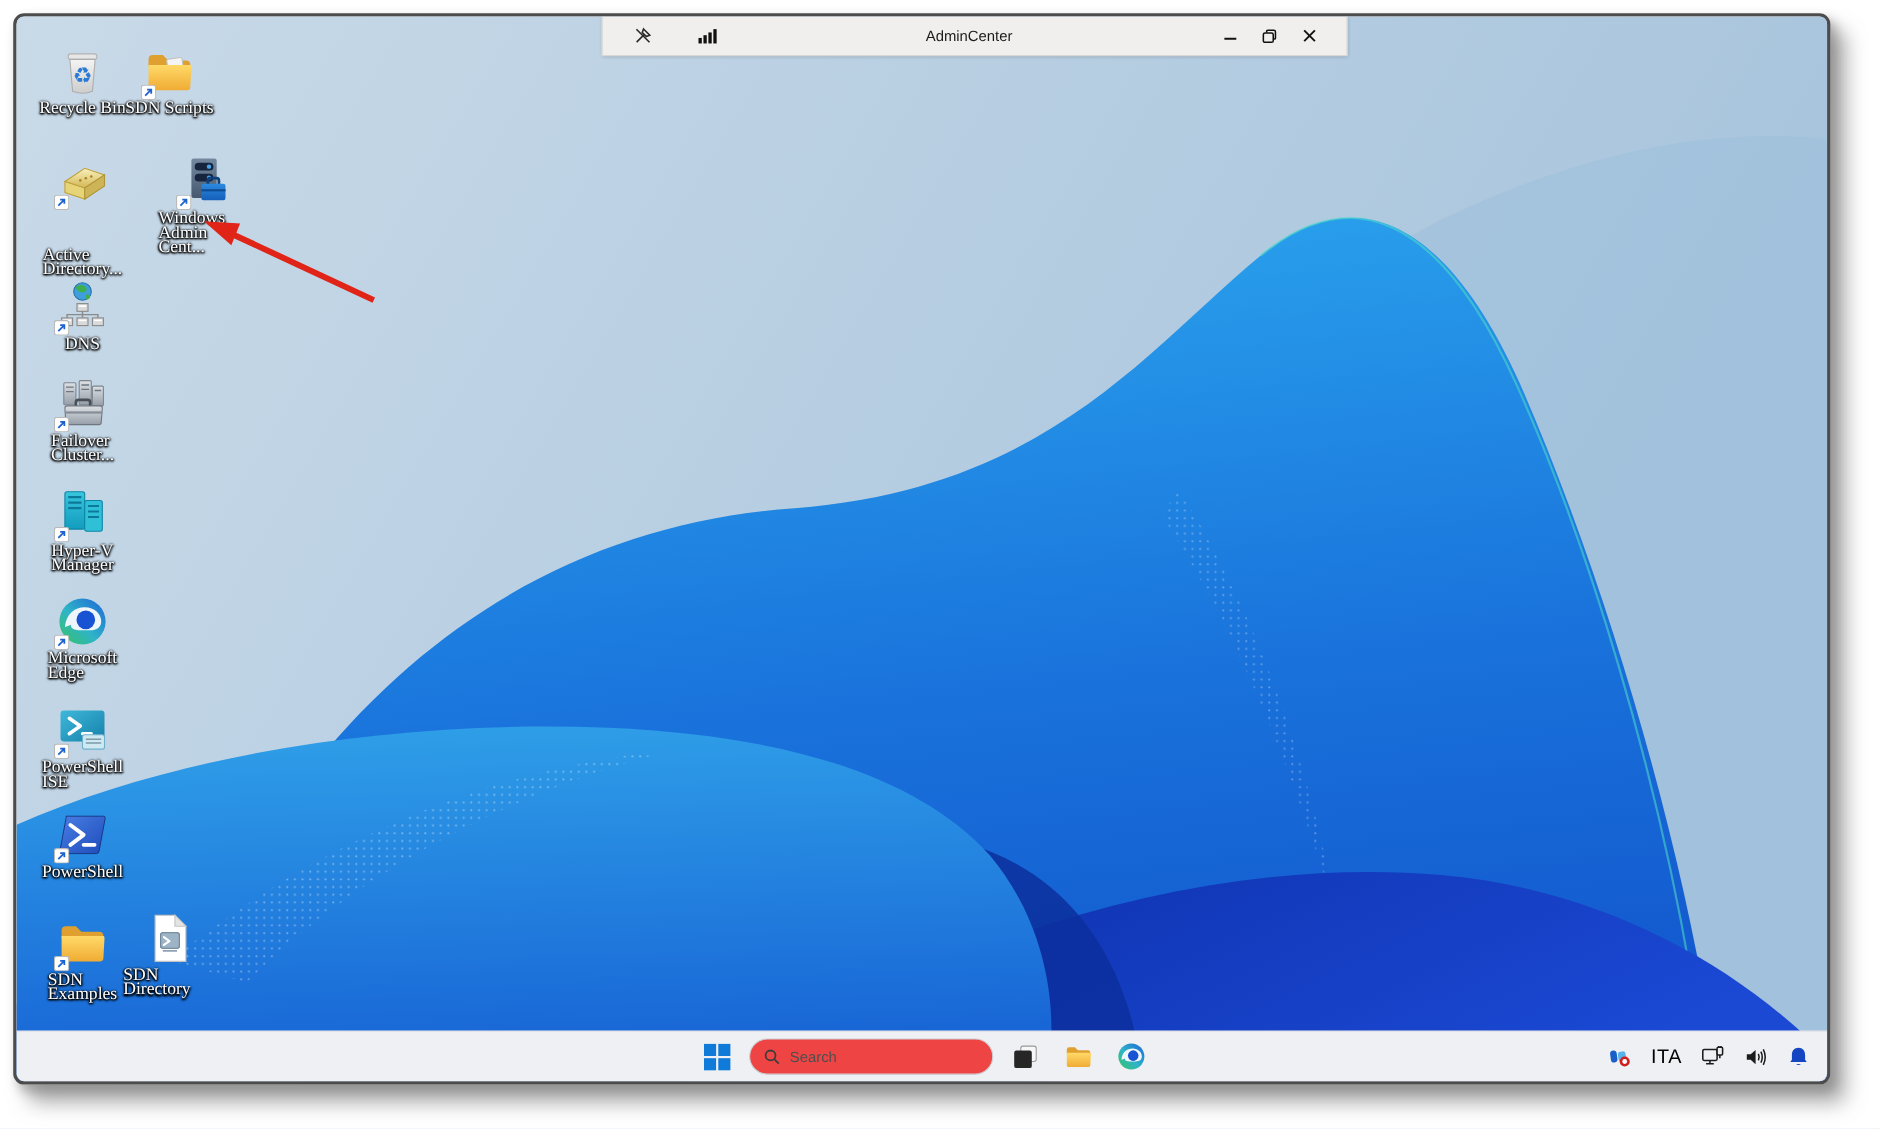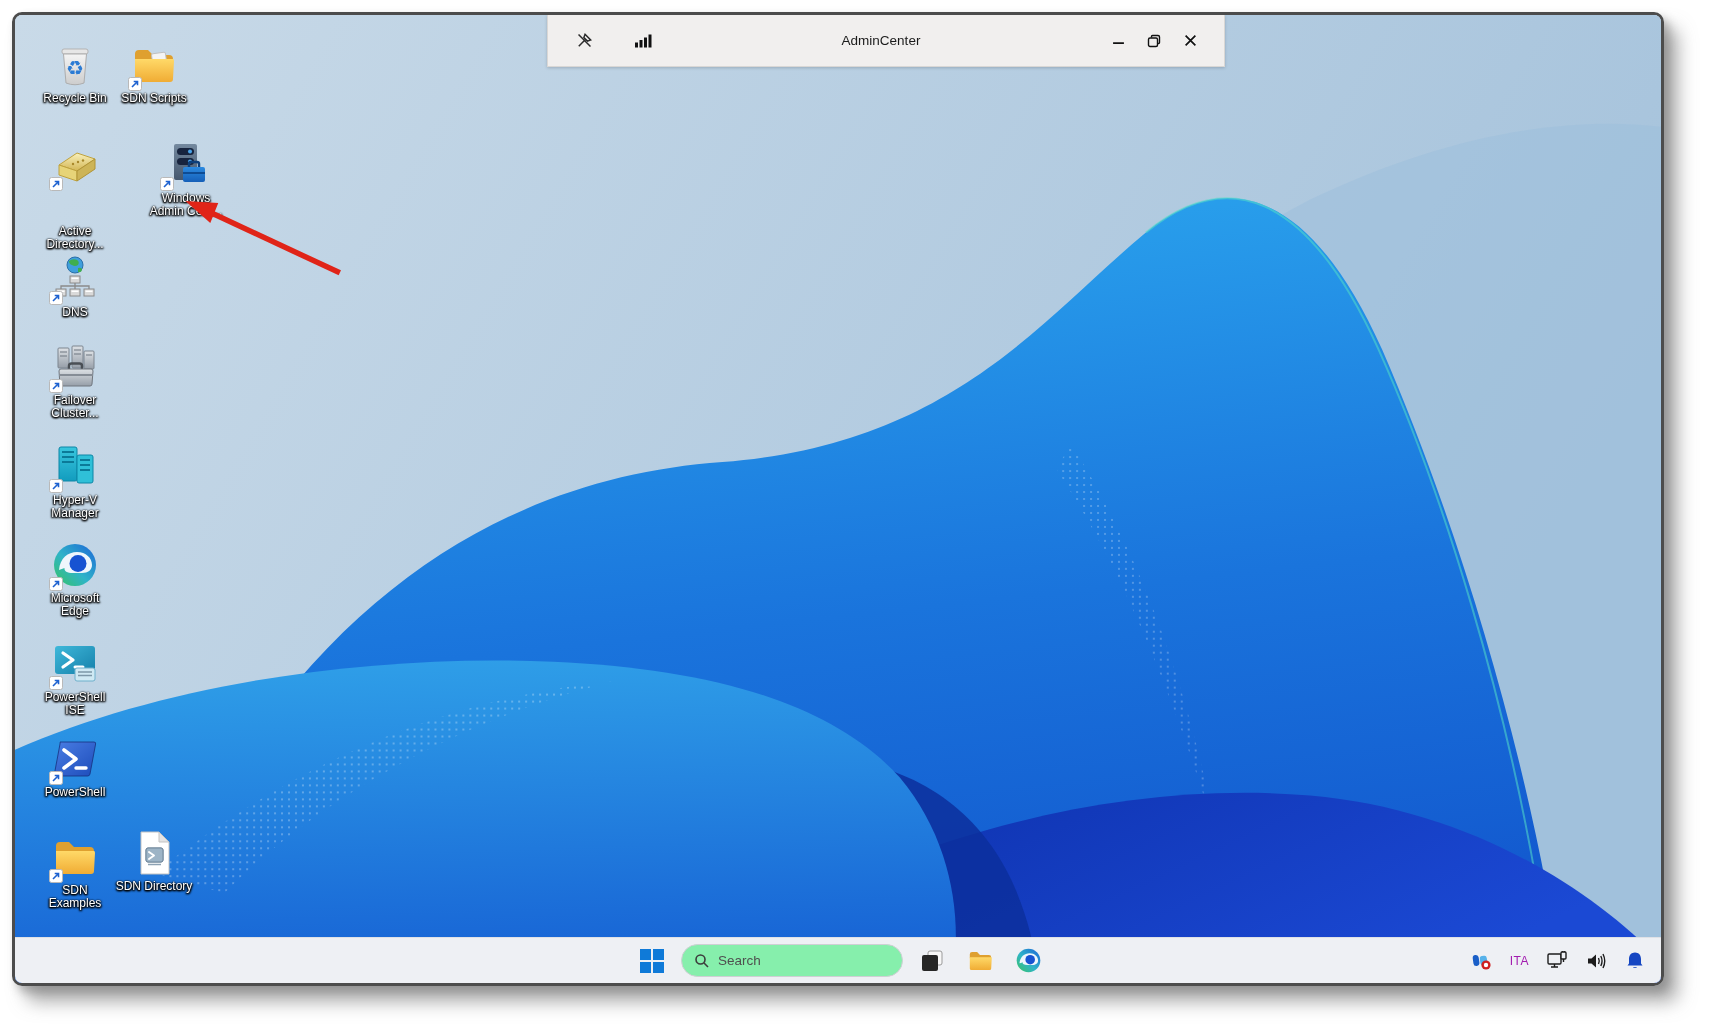--- a/index.html
+++ b/index.html
@@ -7,57 +7,57 @@
               font-family:"Liberation Sans", sans-serif; }
 
   
   .frame { position:absolute; left:12px; top:12px; width:1652px; height:974px;
            border:3px solid #4c4c4c; border-radius:10px; overflow:hidden;
            box-shadow: 14px 16px 18px rgba(110,110,110,.55), 5px 6px 10px rgba(70,70,70,.35); }
   .desktop { position:absolute; inset:0; background:#aec8de; }
   .wallpaper { position:absolute; inset:0; width:100%; height:100%; display:block; }
 
   
-  .cbar { position:absolute; left:532px; top:0; width:678px; height:52px;
+  .cbar { position:absolute; left:532px; top:0; width:678px; height:36px;
           background:#f1efee; border:1px solid #d9d7d5; border-top:none;
           display:flex; align-items:center; box-shadow:0 1px 3px rgba(0,0,0,.18); }
   .cbar .lefticons { display:flex; align-items:center; gap:24px; padding-left:18px; }
   .cbar .bar-title { flex:1; text-align:center; font-size:13.5px; color:#1b1b1b; }
   .cbar .controls { display:flex; align-items:center; padding-right:16px; }
   .cbtn { width:36px; height:28px; display:flex; align-items:center; justify-content:center; cursor:default; }
 
   
   .cell { position:absolute; width:84px; display:flex; flex-direction:column; align-items:center; }
   .ic { position:relative; width:48px; height:48px; display:block; }
   .ic svg { width:48px; height:48px; display:block; }
-  .icon-label { margin-top:3px; color:#fff; font-size:12px; line-height:13px; text-align:center;
+  .icon-label { margin-top:3px; color:#fff; font-size:16px; line-height:13px; 
                 white-space:pre-line;
-                text-shadow:0 0 2px #000, 0 1px 2px #000, 1px 1px 2px #000, -1px 1px 2px #000; }
+                text-shadow:0 0 2px #000, 0 1px 2px #000, 1px 1px 2px #000, -1px 1px 2px #000;font-family:Liberation Serif, serif; }
   .sc-badge { position:absolute; left:-2px; bottom:-2px; width:14px; height:14px; }
   .sc-badge svg { width:14px; height:14px; display:block; }
 
   
   .red-arrow { position:absolute; inset:0; width:100%; height:100%; pointer-events:none; }
 
   
   .tb { position:absolute; left:0; right:0; bottom:0; height:46px; background:#eef0f4;
         border-top:1px solid #dfe1e6; }
   .tb-center { position:absolute; left:618px; top:0; height:100%;
                display:flex; align-items:center; gap:10px; }
   .tb-btn { width:38px; height:38px; display:flex; align-items:center; justify-content:center;
             border-radius:6px; }
-  .search-pill { width:222px; height:33px; background:#86efac; border:1px solid #cfcfd4;
+  .search-pill { width:222px; height:33px; background:#ef4444; border:1px solid #cfcfd4;
                  border-radius:17px; display:flex; align-items:center; padding:0 12px; gap:8px; }
   .search-pill input { border:none; outline:none; background:transparent; width:150px;
                        font-size:13.5px; color:#333; font-family:"Liberation Sans",sans-serif; }
   .search-pill input::placeholder { color:#4f4f4f; opacity:1; }
   .tb-tray { position:absolute; right:12px; top:0; height:100%;
              display:flex; align-items:center; gap:11px; }
   .tray-btn { height:34px; display:flex; align-items:center; justify-content:center; padding:0 3px; }
-  .lang { font-size:12px; color:#a21caf; letter-spacing:.5px; }
+  .lang { font-size:18px; color:#000000; letter-spacing:.5px; }
 </style>
 </head>
 <body>
 
 <svg width="0" height="0" style="position:absolute">
   <defs>
     <linearGradient id="g-folder" x1="0" y1="0" x2="0" y2="1">
         <stop offset="0" stop-color="#ffd968"></stop>
         <stop offset="1" stop-color="#f0ac34"></stop>
       </linearGradient>

